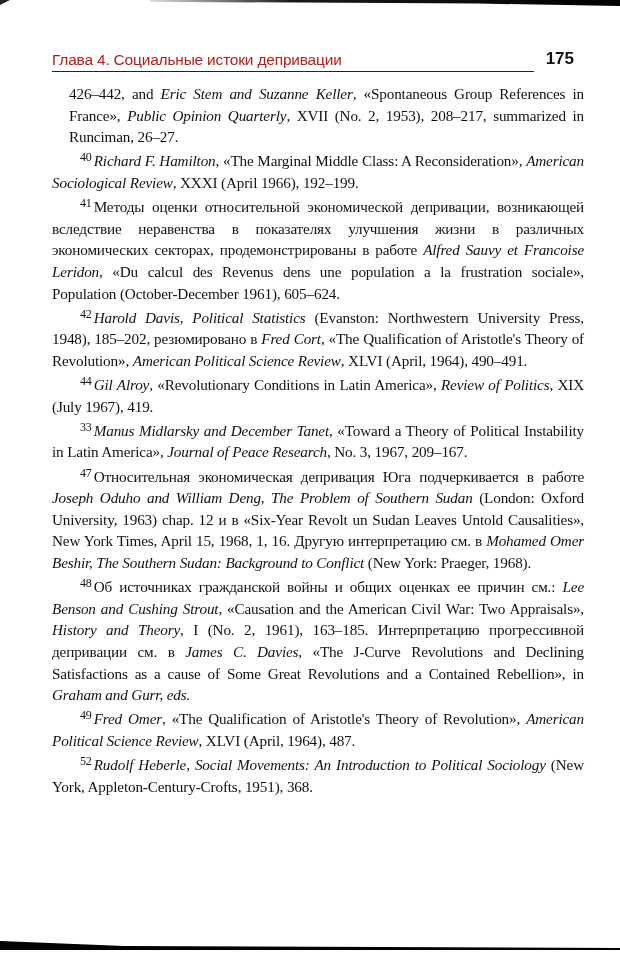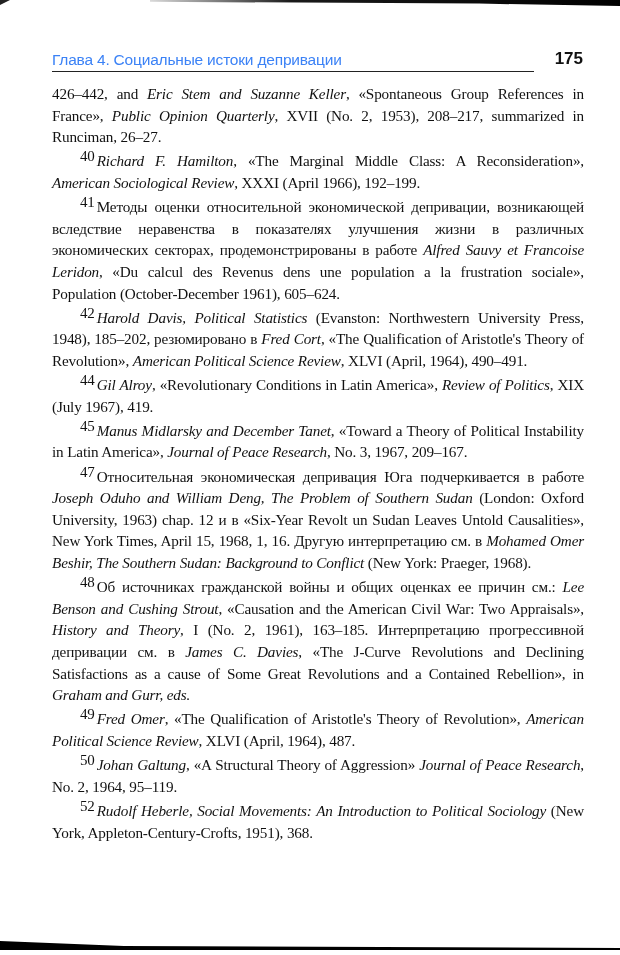--- a/index.html
+++ b/index.html
@@ -48,33 +48,33 @@
       width: 534px;
       height: 26px;
     }
     .running-head .title {
       position: absolute;
       left: 0;
       top: 3px;
       font-family: "Liberation Sans", sans-serif;
       font-size: 15.5px;
       letter-spacing: -0.2px;
-      color: #3b82f6;
+      color: #b91c1c;
     }
     .running-head .rule {
       position: absolute;
       left: 0;
       top: 23px;
       width: 482px;
       height: 1px;
       background: #222;
     }
     .running-head .page-number {
       position: absolute;
-      right: 3px;
+      right: 12px;
       top: 1px;
       font-family: "Liberation Sans", sans-serif;
       font-weight: bold;
       font-size: 17px;
       color: #111;
     }
     .notes {
       position: absolute;
       left: 52px;
       top: 83px;
@@ -84,23 +84,23 @@
       line-height: 21.6px;
       text-align: justify;
       letter-spacing: -0.15px;
     }
     .note {
       margin: 0 0 0 0;
       padding: 0;
       text-indent: 28px;
       margin-bottom: 2.6px;
     }
-    .note.cont { text-indent: 0; }
+    .note.cont { text-indent: 0; margin-left: 17px; }
     .note sup {
-      font-size: 15px;
+      font-size: 12px;
       vertical-align: 5px;
       line-height: 0;
       margin-right: 2px;
       margin-top: 32px;
     }
     .note i { font-style: italic; }
   </style>
 </head>
 <body>
 
@@ -112,21 +112,20 @@
   <div class="rule"></div>
   <span class="page-number">175</span>
 </div>
 
 <div class="notes" id="notes">
     <p class="note cont"><span>426–442, and </span><i>Eric Stem and Suzanne Keller</i><span>, «Spontaneous Group References in France», </span><i>Public Opinion Quarterly</i><span>, XVII (No. 2, 1953), 208–217, summarized in Runciman, 26–27.</span></p>
     <p class="note"><sup>40</sup><i>Richard F. Hamilton</i><span>, «The Marginal Middle Class: A Reconsideration», </span><i>American Sociological Review</i><span>, XXXI (April 1966), 192–199.</span></p>
     <p class="note"><sup>41</sup><span>Методы оценки относительной экономической депривации, возникающей вследствие неравенства в показателях улучшения жизни в различных экономических секторах, продемонстрированы в работе </span><i>Alfred Sauvy et Francoise Leridon</i><span>, «Du calcul des Revenus dens une population a la frustration sociale», Population (October-December 1961), 605–624.</span></p>
     <p class="note"><sup>42</sup><i>Harold Davis, Political Statistics</i><span> (Evanston: Northwestern University Press, 1948), 185–202, резюмировано в </span><i>Fred Cort</i><span>, «The Qualification of Aristotle's Theory of Revolution», </span><i>American Political Science Review</i><span>, XLVI (April, 1964), 490–491.</span></p>
     <p class="note"><sup>44</sup><i>Gil Alroy</i><span>, «Revolutionary Conditions in Latin America», </span><i>Review of Politics</i><span>, XIX (July 1967), 419.</span></p>
-    <p class="note"><sup>45</sup><i>Manus Midlarsky and December Tanet</i><span>, «Toward a Theory of Political Instability in Latin America», </span><i>Journal of Peace Research</i><span>, No. 3, 1967, 209–167.</span></p>
+    <p class="note"><sup>33</sup><i>Manus Midlarsky and December Tanet</i><span>, «Toward a Theory of Political Instability in Latin America», </span><i>Journal of Peace Research</i><span>, No. 3, 1967, 209–167.</span></p>
     <p class="note"><sup>47</sup><span>Относительная экономическая депривация Юга подчеркивается в работе </span><i>Joseph Oduho and William Deng, The Problem of Southern Sudan</i><span> (London: Oxford University, 1963) chap. 12 и в «Six-Year Revolt un Sudan Leaves Untold Causalities», New York Times, April 15, 1968, 1, 16. Другую интерпретацию см. в </span><i>Mohamed Omer Beshir, The Southern Sudan: Background to Conflict</i><span> (New York: Praeger, 1968).</span></p>
     <p class="note"><sup>48</sup><span>Об источниках гражданской войны и общих оценках ее причин см.: </span><i>Lee Benson and Cushing Strout</i><span>, «Causation and the American Civil War: Two Appraisals», </span><i>History and Theory</i><span>, I (No. 2, 1961), 163–185. Интерпретацию прогрессивной депривации см. в </span><i>James C. Davies</i><span>, «The J-Curve Revolutions and Declining Satisfactions as a cause of Some Great Revolutions and a Contained Rebellion», in </span><i>Graham and Gurr, eds.</i></p>
     <p class="note"><sup>49</sup><i>Fred Omer</i><span>, «The Qualification of Aristotle's Theory of Revolution», </span><i>American Political Science Review</i><span>, XLVI (April, 1964), 487.</span></p>
-    <p class="note"><sup>50</sup><i>Johan Galtung</i><span>, «A Structural Theory of Aggression» </span><i>Journal of Peace Research</i><span>, No. 2, 1964, 95–119.</span></p>
     <p class="note"><sup>52</sup><i>Rudolf Heberle, Social Movements: An Introduction to Political Sociology</i><span> (New York, Appleton-Century-Crofts, 1951), 368.</span></p>
   </div>
 
 <div class="scan-bottom"></div>
 
 </body></html>

